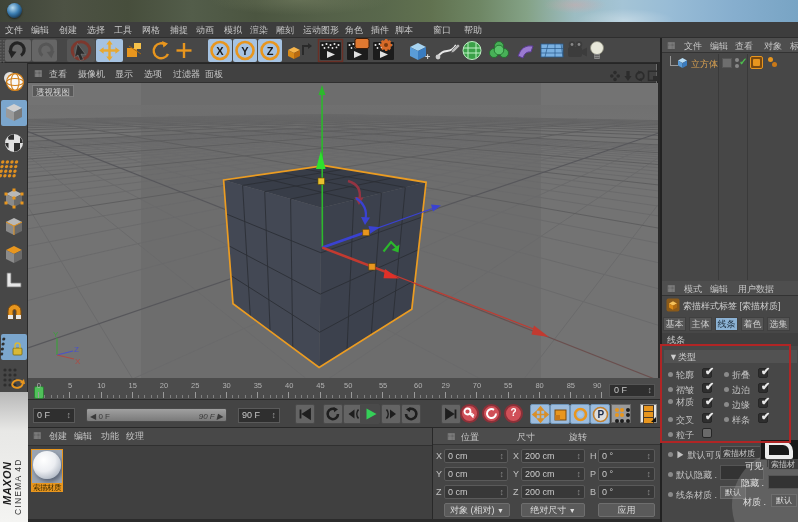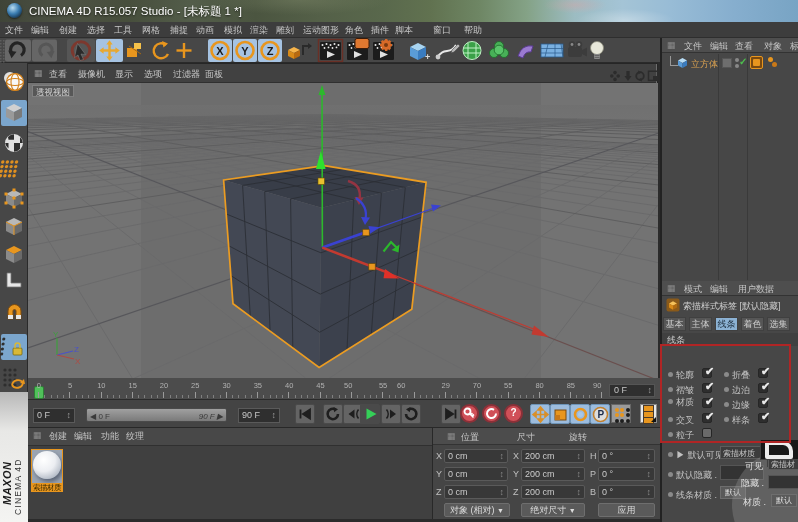--- a/index.html
+++ b/index.html
@@ -62,21 +62,20 @@
 .ck{position:absolute;font-size:11px;color:#e8e8e8;font-weight:bold;}
 #redrect{left:660px;top:344px;width:131px;height:99px;border:2px solid #b02525;z-index:50;}
 .secbar{position:absolute;left:2px;width:133px;height:13px;background:#525252;color:#cecece;font-size:9px;}
 </style>
 </head>
 <body>
 <div id="app">
 
   <div class="abs" id="titlebar"></div>
   <div class="abs" id="logo"></div>
-  <div class="abs" id="titletext">CINEMA 4D R15.057 Studio - [未标题 1 *]</div>
 
   <div class="abs" id="menubar">
       <span class="mi" style="left:5px">文件</span>
       <span class="mi" style="left:31px">编辑</span>
       <span class="mi" style="left:59px">创建</span>
       <span class="mi" style="left:87px">选择</span>
       <span class="mi" style="left:114px">工具</span>
       <span class="mi" style="left:142px">网格</span>
       <span class="mi" style="left:170px">捕捉</span>
       <span class="mi" style="left:196px">动画</span>
@@ -590,21 +589,21 @@
 <div style="position:absolute;left:335.5px;top:17px;width:1px;height:3px;background:#808080;"></div>
 <div style="position:absolute;left:341.8px;top:17px;width:1px;height:3px;background:#808080;"></div>
 <div style="position:absolute;left:348.0px;top:17px;width:1px;height:3px;background:#808080;"></div>
 <div style="position:absolute;left:354.3px;top:14px;width:1px;height:6px;background:#9a9a9a;"></div>
 <div class="rnum" style="left:350.9px">55</div>
 <div style="position:absolute;left:360.6px;top:17px;width:1px;height:3px;background:#808080;"></div>
 <div style="position:absolute;left:366.8px;top:17px;width:1px;height:3px;background:#808080;"></div>
 <div style="position:absolute;left:373.1px;top:17px;width:1px;height:3px;background:#808080;"></div>
 <div style="position:absolute;left:379.3px;top:17px;width:1px;height:3px;background:#808080;"></div>
 <div style="position:absolute;left:385.6px;top:14px;width:1px;height:6px;background:#9a9a9a;"></div>
-<div class="rnum" style="left:369px">60</div>
+<div class="rnum" style="left:386px">60</div>
 <div style="position:absolute;left:391.9px;top:17px;width:1px;height:3px;background:#808080;"></div>
 <div style="position:absolute;left:398.1px;top:17px;width:1px;height:3px;background:#808080;"></div>
 <div style="position:absolute;left:404.4px;top:17px;width:1px;height:3px;background:#808080;"></div>
 <div style="position:absolute;left:410.6px;top:17px;width:1px;height:3px;background:#808080;"></div>
 <div style="position:absolute;left:416.9px;top:14px;width:1px;height:6px;background:#9a9a9a;"></div>
 <div class="rnum" style="left:413.5px">29</div>
 <div style="position:absolute;left:423.2px;top:17px;width:1px;height:3px;background:#808080;"></div>
 <div style="position:absolute;left:429.4px;top:17px;width:1px;height:3px;background:#808080;"></div>
 <div style="position:absolute;left:435.7px;top:17px;width:1px;height:3px;background:#808080;"></div>
 <div style="position:absolute;left:441.9px;top:17px;width:1px;height:3px;background:#808080;"></div>
@@ -793,31 +792,34 @@
         <span class="rpi" style="left:48px">编辑</span>
         <span class="rpi" style="left:76px">用户数据</span>
       </div>
 <div class="abs" style="left:0;top:259px;width:138px;height:17px;background:#474747;">
         <svg style="position:absolute;left:4px;top:1px;" width="14" height="14">
           <rect x="0.5" y="0.5" width="13" height="13" rx="2" fill="#8a5a1a"></rect>
           <path d="M 3 5.5 l 4 -2.2 4 2.2 -4 2.2 z" fill="#f6c25a"></path>
           <path d="M 3 5.5 v 4 l 4 2.2 v -4 z" fill="#d88a18"></path>
           <path d="M 11 5.5 v 4 l -4 2.2 v -4 z" fill="#b06a10"></path>
         </svg>
-        <span style="position:absolute;left:21px;top:3px;font-size:9px;color:#cecece;">索描样式标签 [默认隐藏]</span>
+        <span style="position:absolute;left:21px;top:3px;font-size:9px;color:#cecece;">索描样式标签 [索描材质]</span>
       </div>
 <div class="abs" style="left:0;top:279px;width:138px;height:16px;">
         <div class="tab " style="left:1px;">基本</div>
         <div class="tab " style="left:27px;">主体</div>
         <div class="tab sel" style="left:53px;">线条</div>
         <div class="tab " style="left:79px;">着色</div>
         <div class="tab " style="left:105px;">选集</div>
       </div>
 <div class="abs" style="left:0px;top:295px;width:138px;height:13px;background:#404040;">
         <span style="position:absolute;left:5px;top:1px;font-size:9px;color:#c8c8c8;">线条</span>
+      </div>
+<div class="secbar" style="top:312px;">
+        <span style="position:absolute;left:5px;top:1px;">▼类型</span>
       </div>
 <span class="chkrow" style="left:6px;top:331px;"><span class="dot"></span>轮廓</span>
       <div style="position:absolute;left:40px;top:330px;width:10px;height:10px;background:#2e2e2e;border:1px solid #262626;border-radius:2px;"></div>
       <span class="ck" style="left:43px;top:327px;">✔</span>
 <span class="chkrow" style="left:62px;top:331px;"><span class="dot"></span>折叠</span>
       <div style="position:absolute;left:96px;top:330px;width:10px;height:10px;background:#2e2e2e;border:1px solid #262626;border-radius:2px;"></div>
       <span class="ck" style="left:99px;top:327px;">✔</span>
 <span class="chkrow" style="left:6px;top:346px;"><span class="dot"></span>褶皱</span>
       <div style="position:absolute;left:40px;top:345px;width:10px;height:10px;background:#2e2e2e;border:1px solid #262626;border-radius:2px;"></div>
       <span class="ck" style="left:43px;top:342px;">✔</span>

